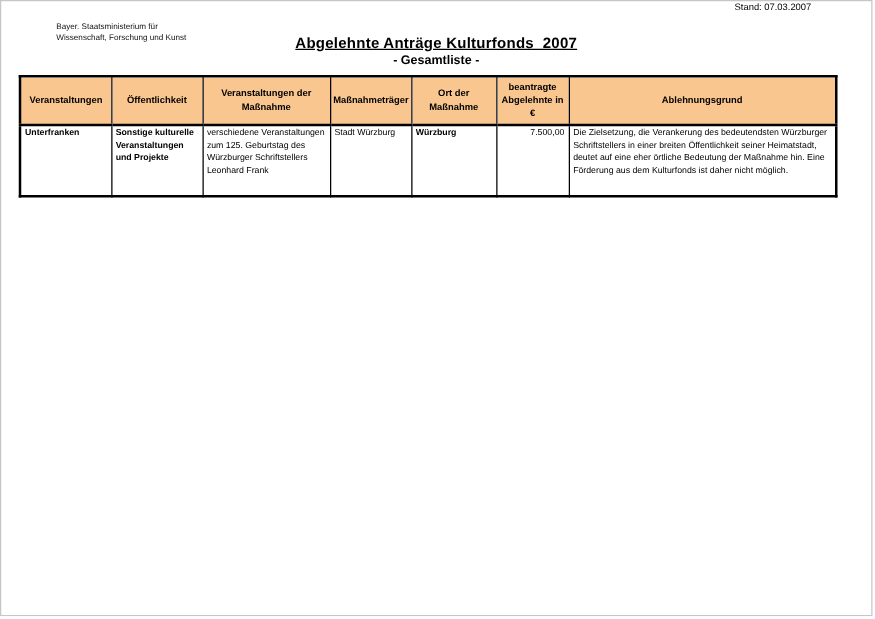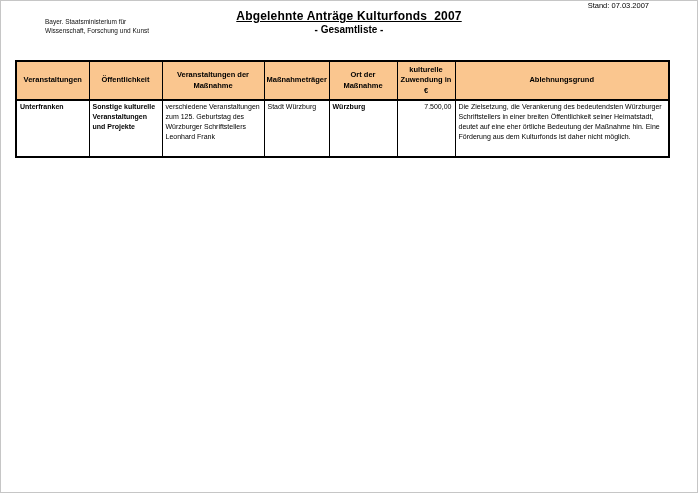--- a/index.html
+++ b/index.html
@@ -24,21 +24,21 @@
     left: 44px;
     top: 16px;
     font-size: 6.5px;
     line-height: 9px;
     color: #111;
   }
   .title-block {
     position: absolute;
     left: 0;
     right: 0;
-    top: 5px;
+    top: 24px;
     text-align: center;
   }
   .doc-title {
     display: inline-block;
     font-size: 12px;
     font-weight: bold;
     text-decoration: underline;
     white-space: pre;
     letter-spacing: 0.2px;
   }
@@ -136,21 +136,21 @@
       <col class="col-betrag">
       <col class="col-grund">
     </colgroup>
     <thead>
       <tr>
         <th>Veranstaltungen</th>
         <th>Öffentlichkeit</th>
         <th>Veranstaltungen der Maßnahme</th>
         <th>Maßnahmeträger</th>
         <th>Ort der Maßnahme</th>
-        <th>kulturelle Zuwendung in €</th>
+        <th>beantragte Abgelehnte in €</th>
         <th>Ablehnungsgrund</th>
       </tr>
     </thead>
     <tbody>
       <tr>
         <td class="bold">Unterfranken</td>
         <td class="bold">Sonstige kulturelle Veranstaltungen und Projekte</td>
         <td>verschiedene Veranstaltungen zum 125. Geburtstag des Würzburger Schriftstellers Leonhard Frank</td>
         <td>Stadt Würzburg</td>
         <td class="bold">Würzburg</td>

